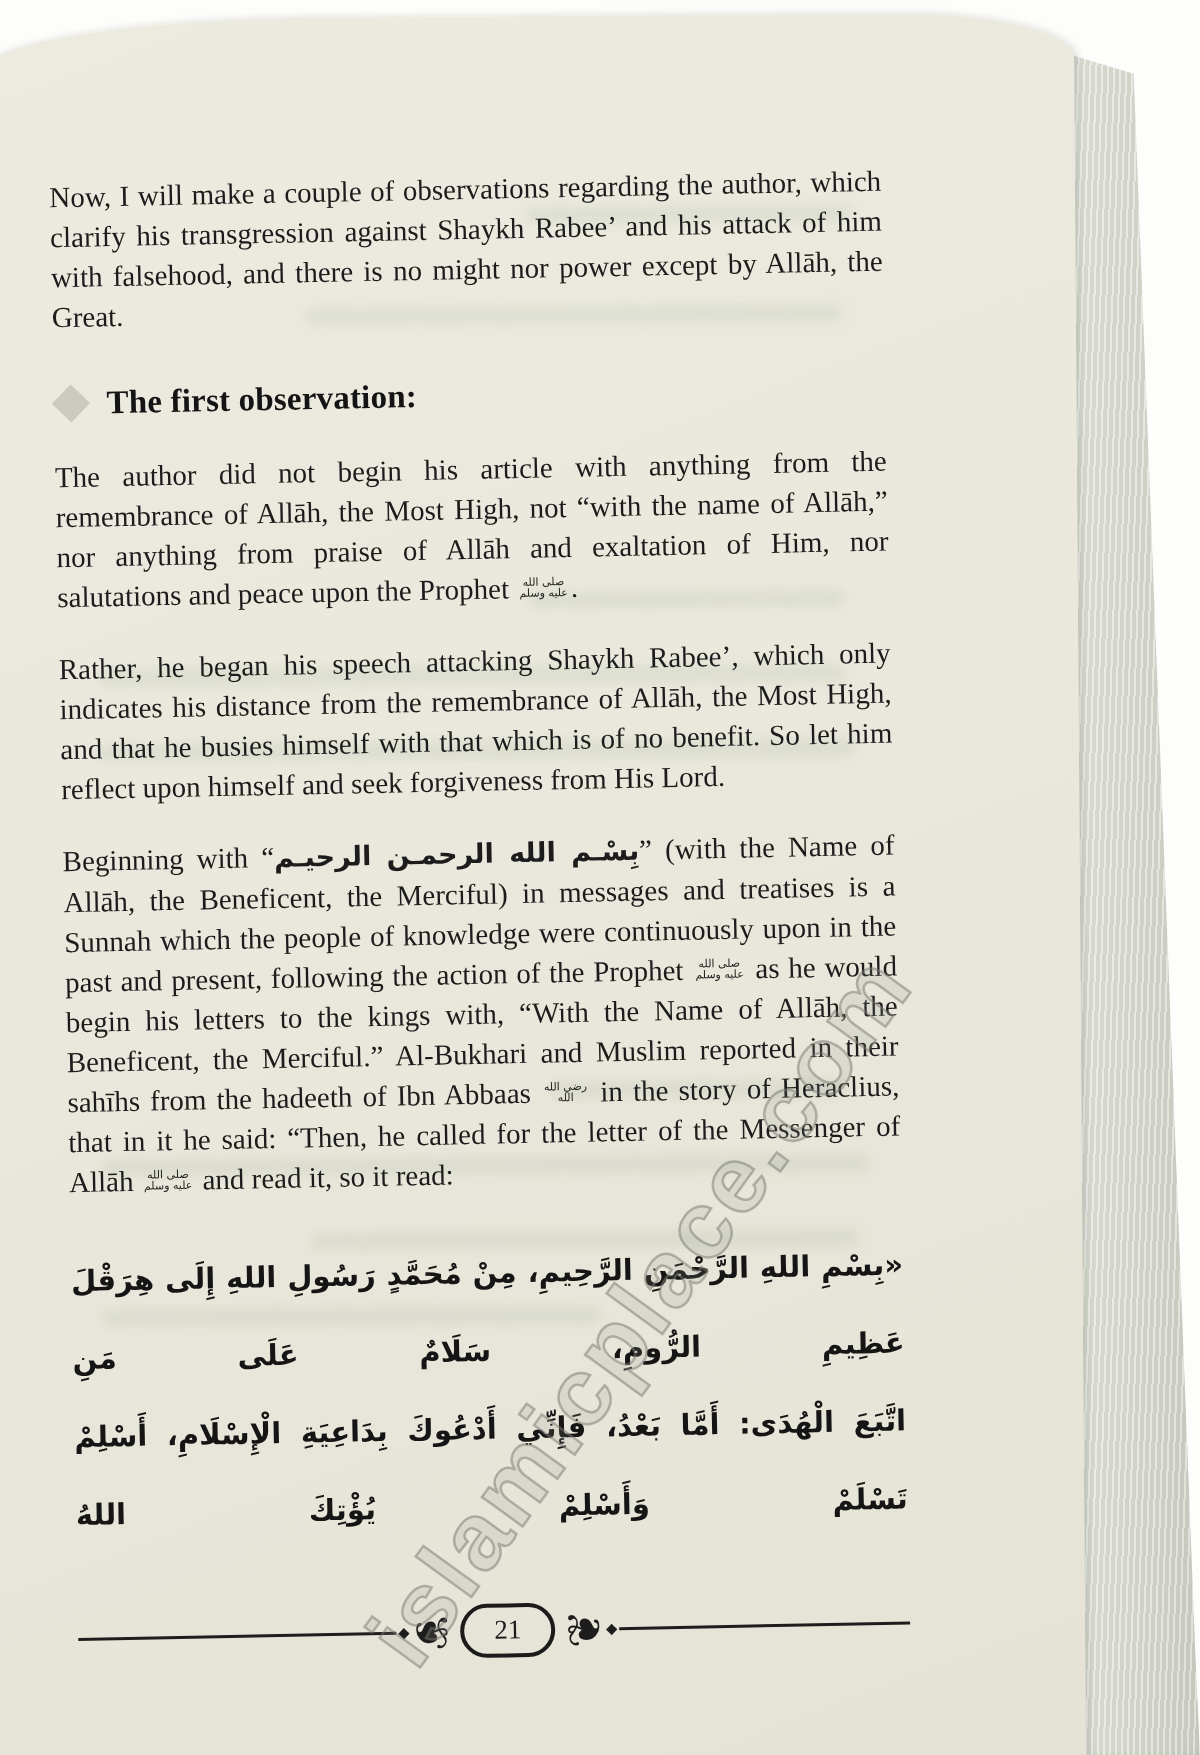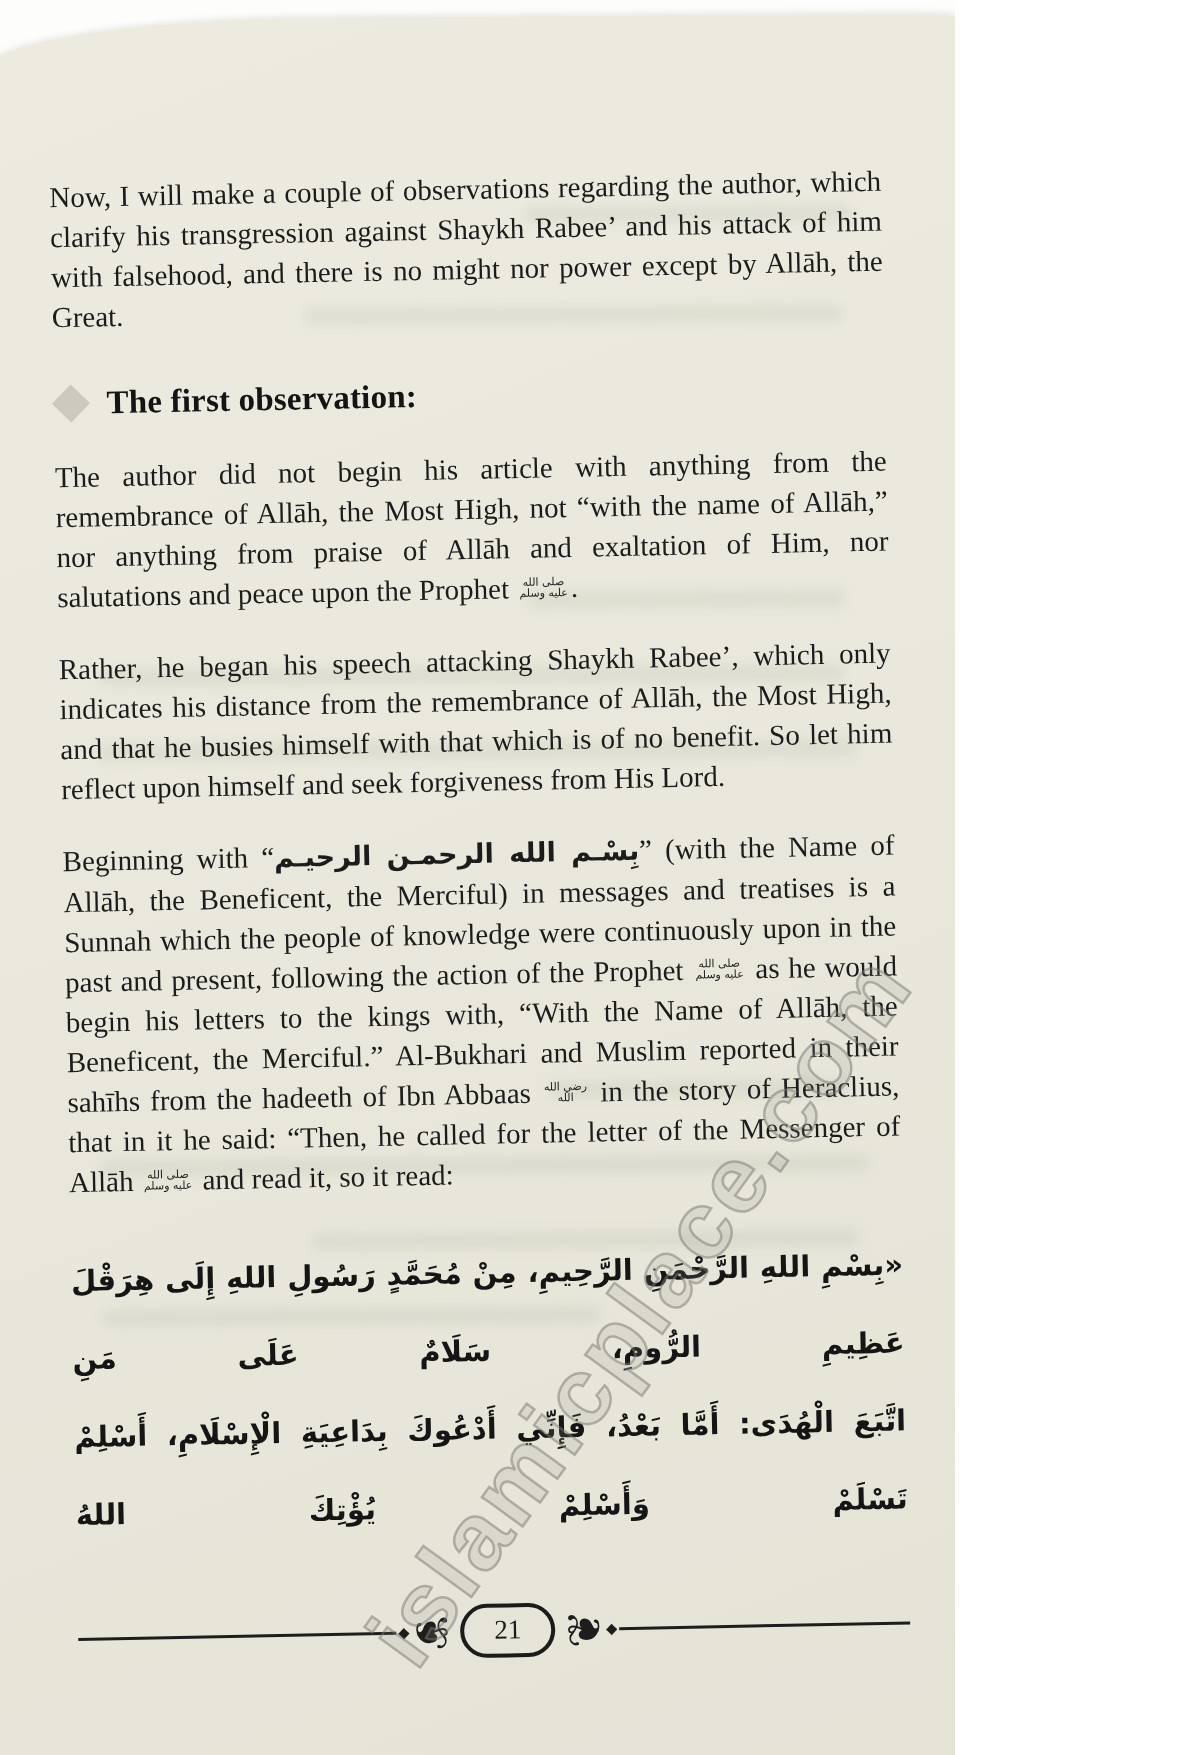--- a/index.html
+++ b/index.html
@@ -1,16 +1,16 @@
 <!DOCTYPE html>
 <html><head>
 <meta charset="utf-8">
 <style>
   html,body{margin:0;padding:0;background:#ffffff;}
-  .photo{position:relative;width:955px;height:1755px;background:#fdfdfc;overflow:hidden;
+  .photo{position:relative;width:1200px;height:1755px;background:#fdfdfc;overflow:hidden;
          font-family:"Liberation Serif",serif;}
 
   
   .fore-edge{position:absolute;left:1042px;top:50px;width:158px;height:1705px;
     background:linear-gradient(to right,#e7e9df 0%,#dfe2d7 35%,#d7dacf 70%,#cdd0c5 100%);
     clip-path:polygon(8% 0,58% 1.4%,97% 94%,100% 100%,0 100%,0 2.2%);
     box-shadow:inset 10px 0 14px -8px rgba(0,0,0,.22);}
   .fore-edge .stripes{position:absolute;inset:0;
     background:repeating-linear-gradient(92deg,rgba(255,255,255,.35) 0 2px,rgba(90,95,85,.08) 2px 6px);}
 

